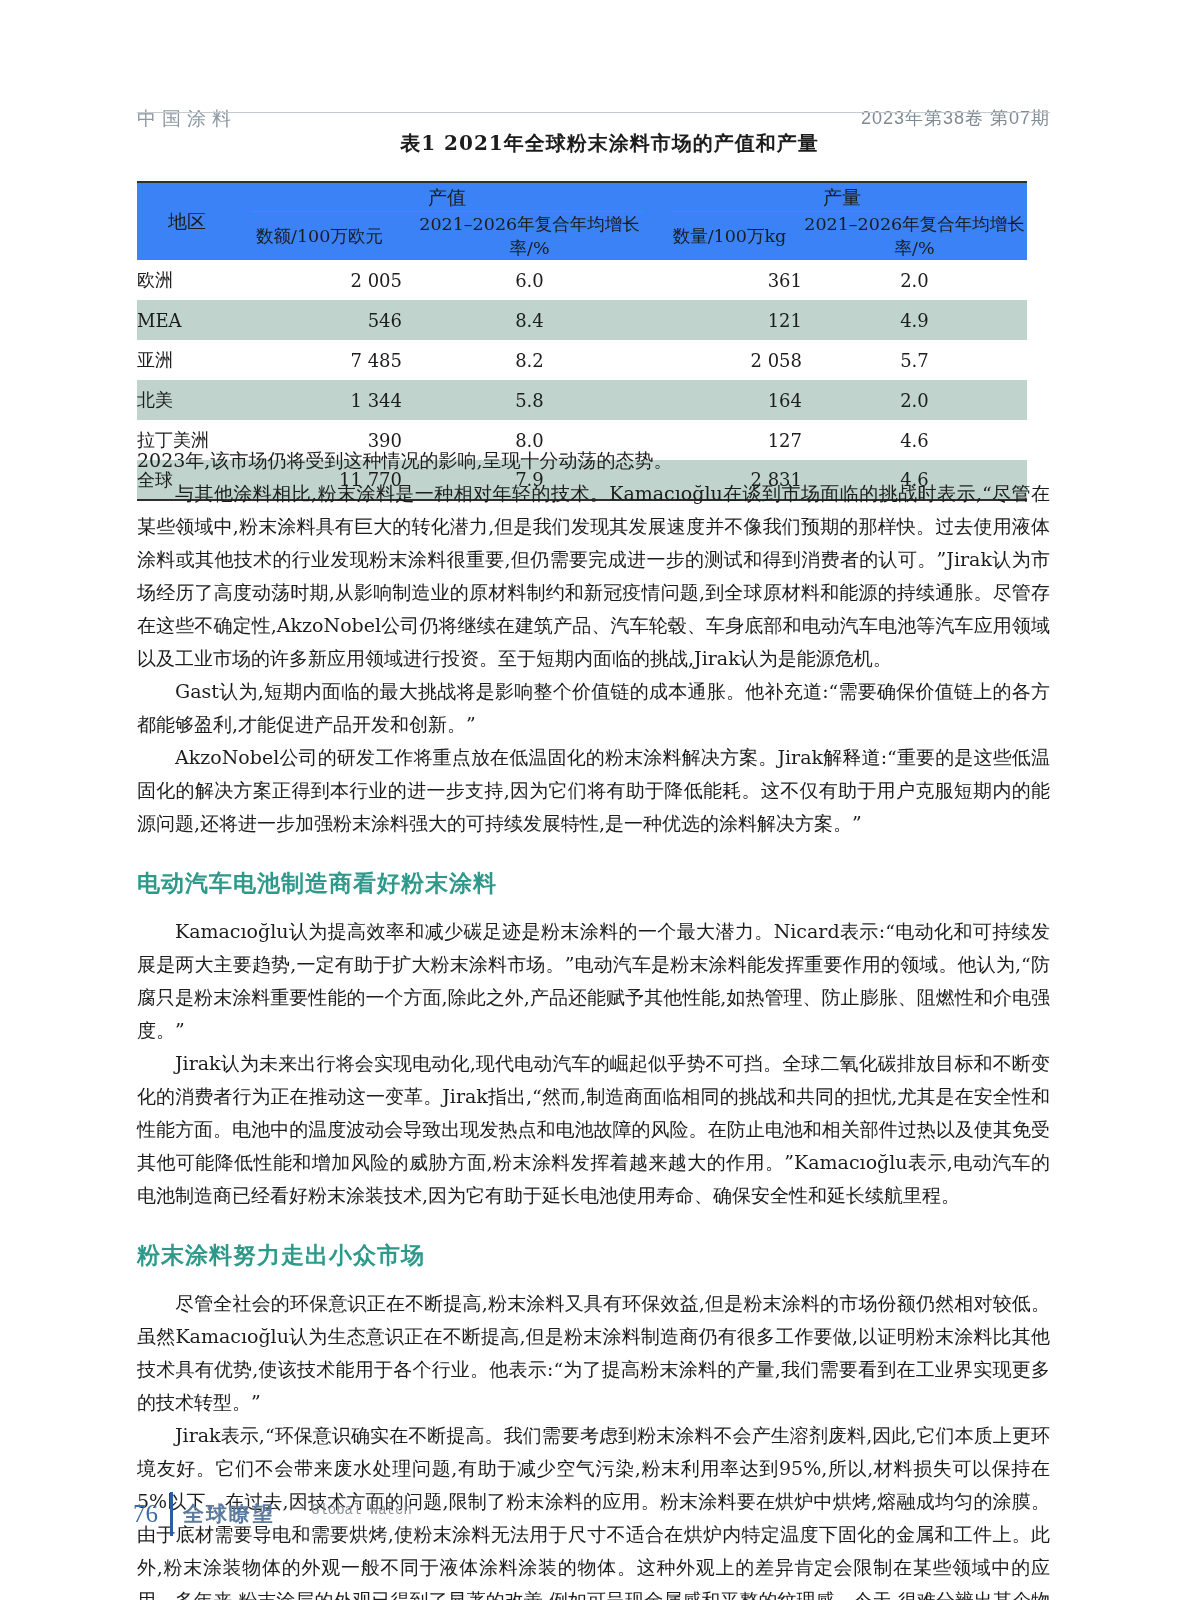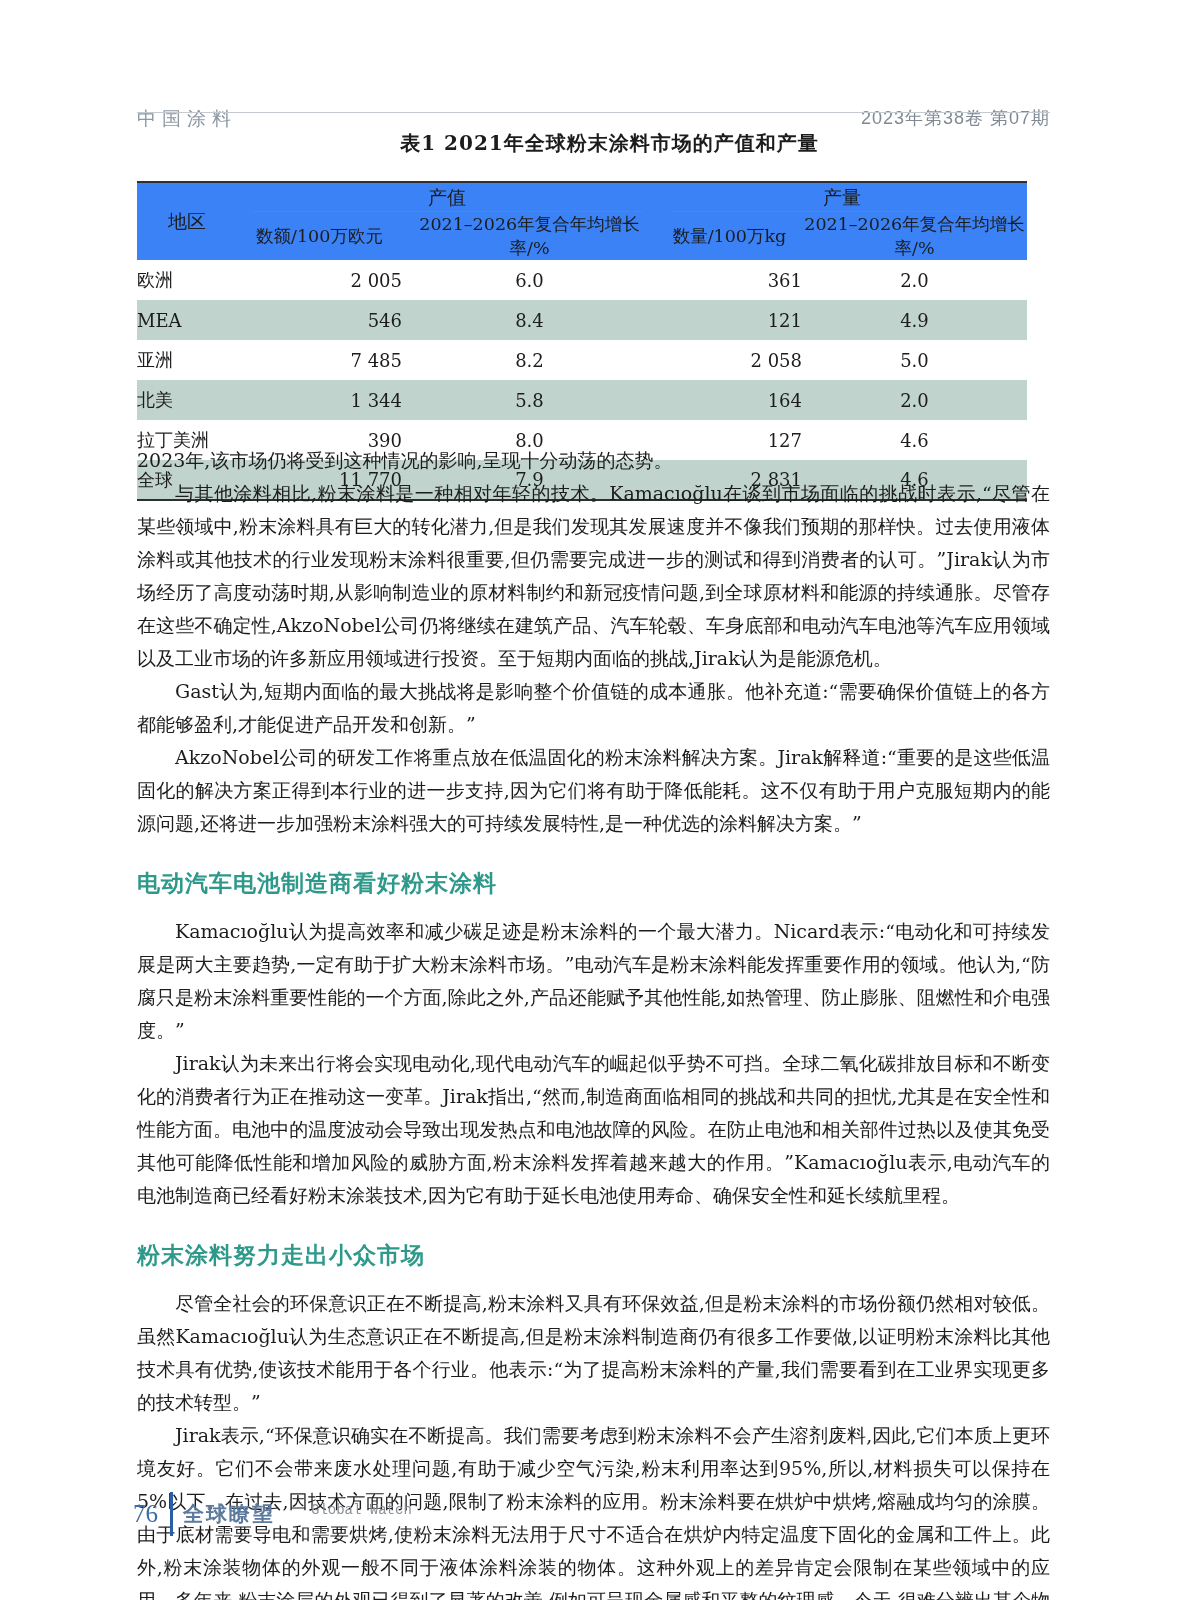--- a/index.html
+++ b/index.html
@@ -103,21 +103,21 @@
         <td class="num-val">546</td>
         <td class="ctr">8.4</td>
         <td class="num-vol">121</td>
         <td class="ctr">4.9</td>
       </tr>
       <tr>
         <td class="region">亚洲</td>
         <td class="num-val">7 485</td>
         <td class="ctr">8.2</td>
         <td class="num-vol">2 058</td>
-        <td class="ctr">5.0</td>
+        <td class="ctr">5.7</td>
       </tr>
       <tr class="stripe">
         <td class="region">北美</td>
         <td class="num-val">1 344</td>
         <td class="ctr">5.8</td>
         <td class="num-vol">164</td>
         <td class="ctr">2.0</td>
       </tr>
       <tr>
         <td class="region">拉丁美洲</td>

